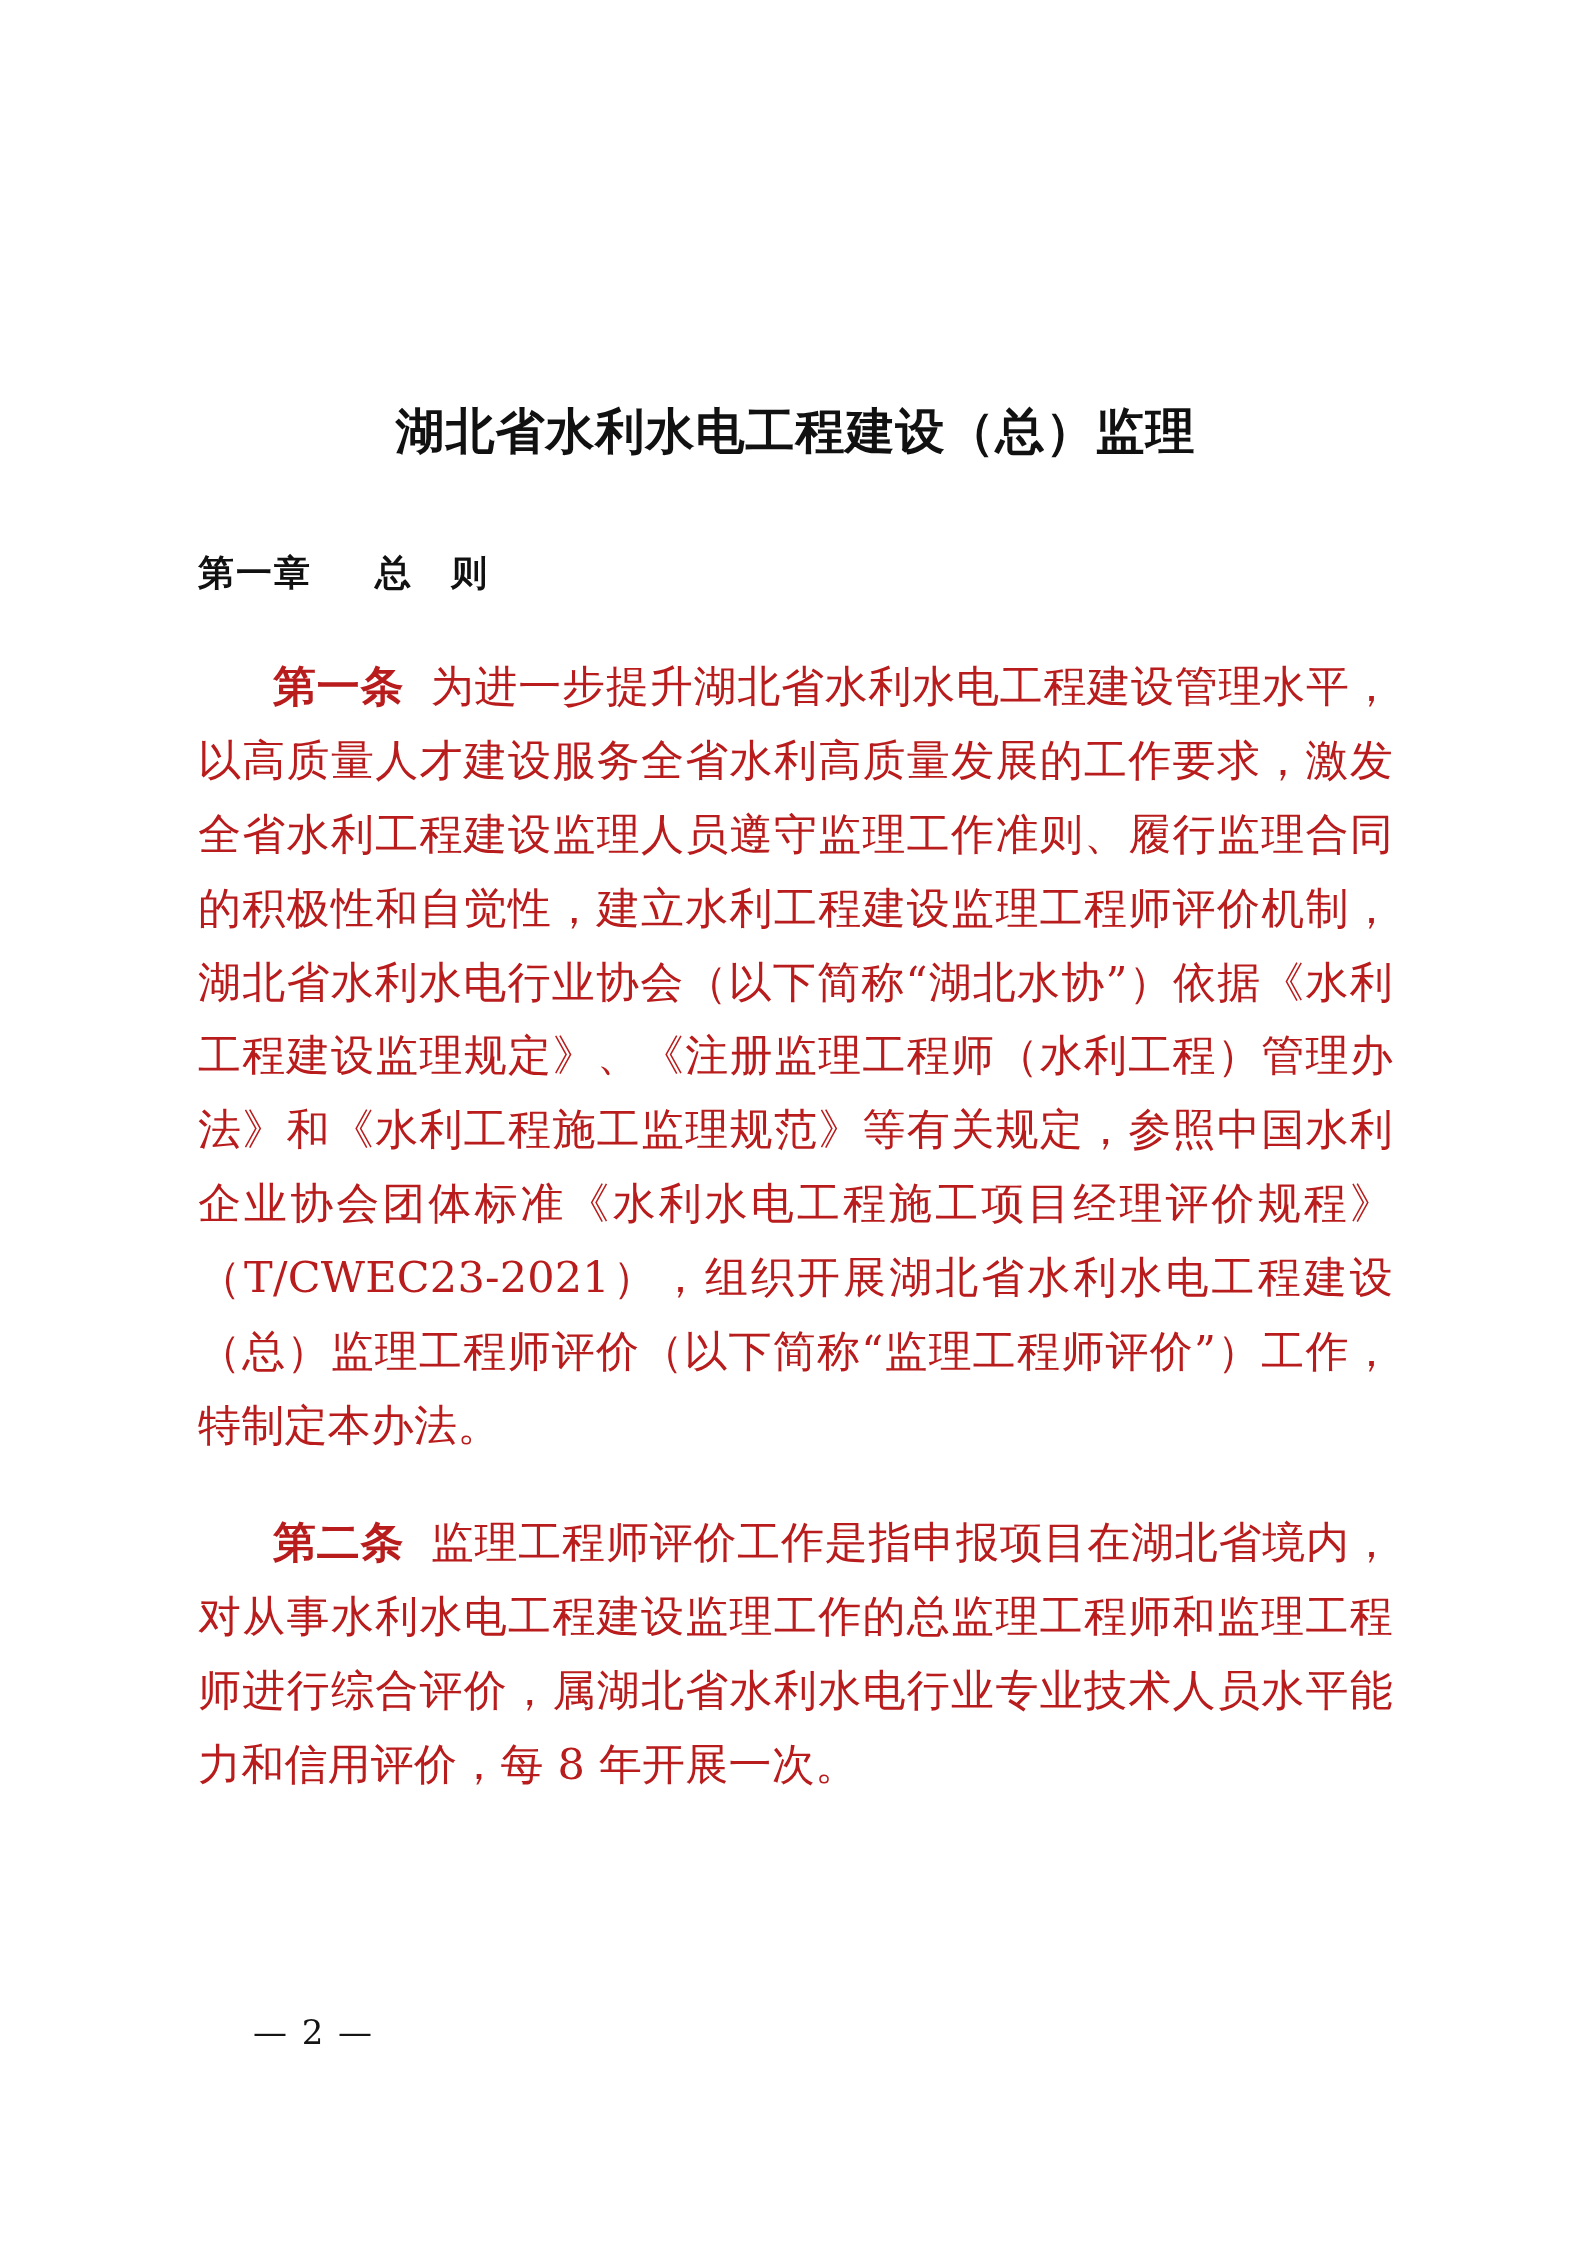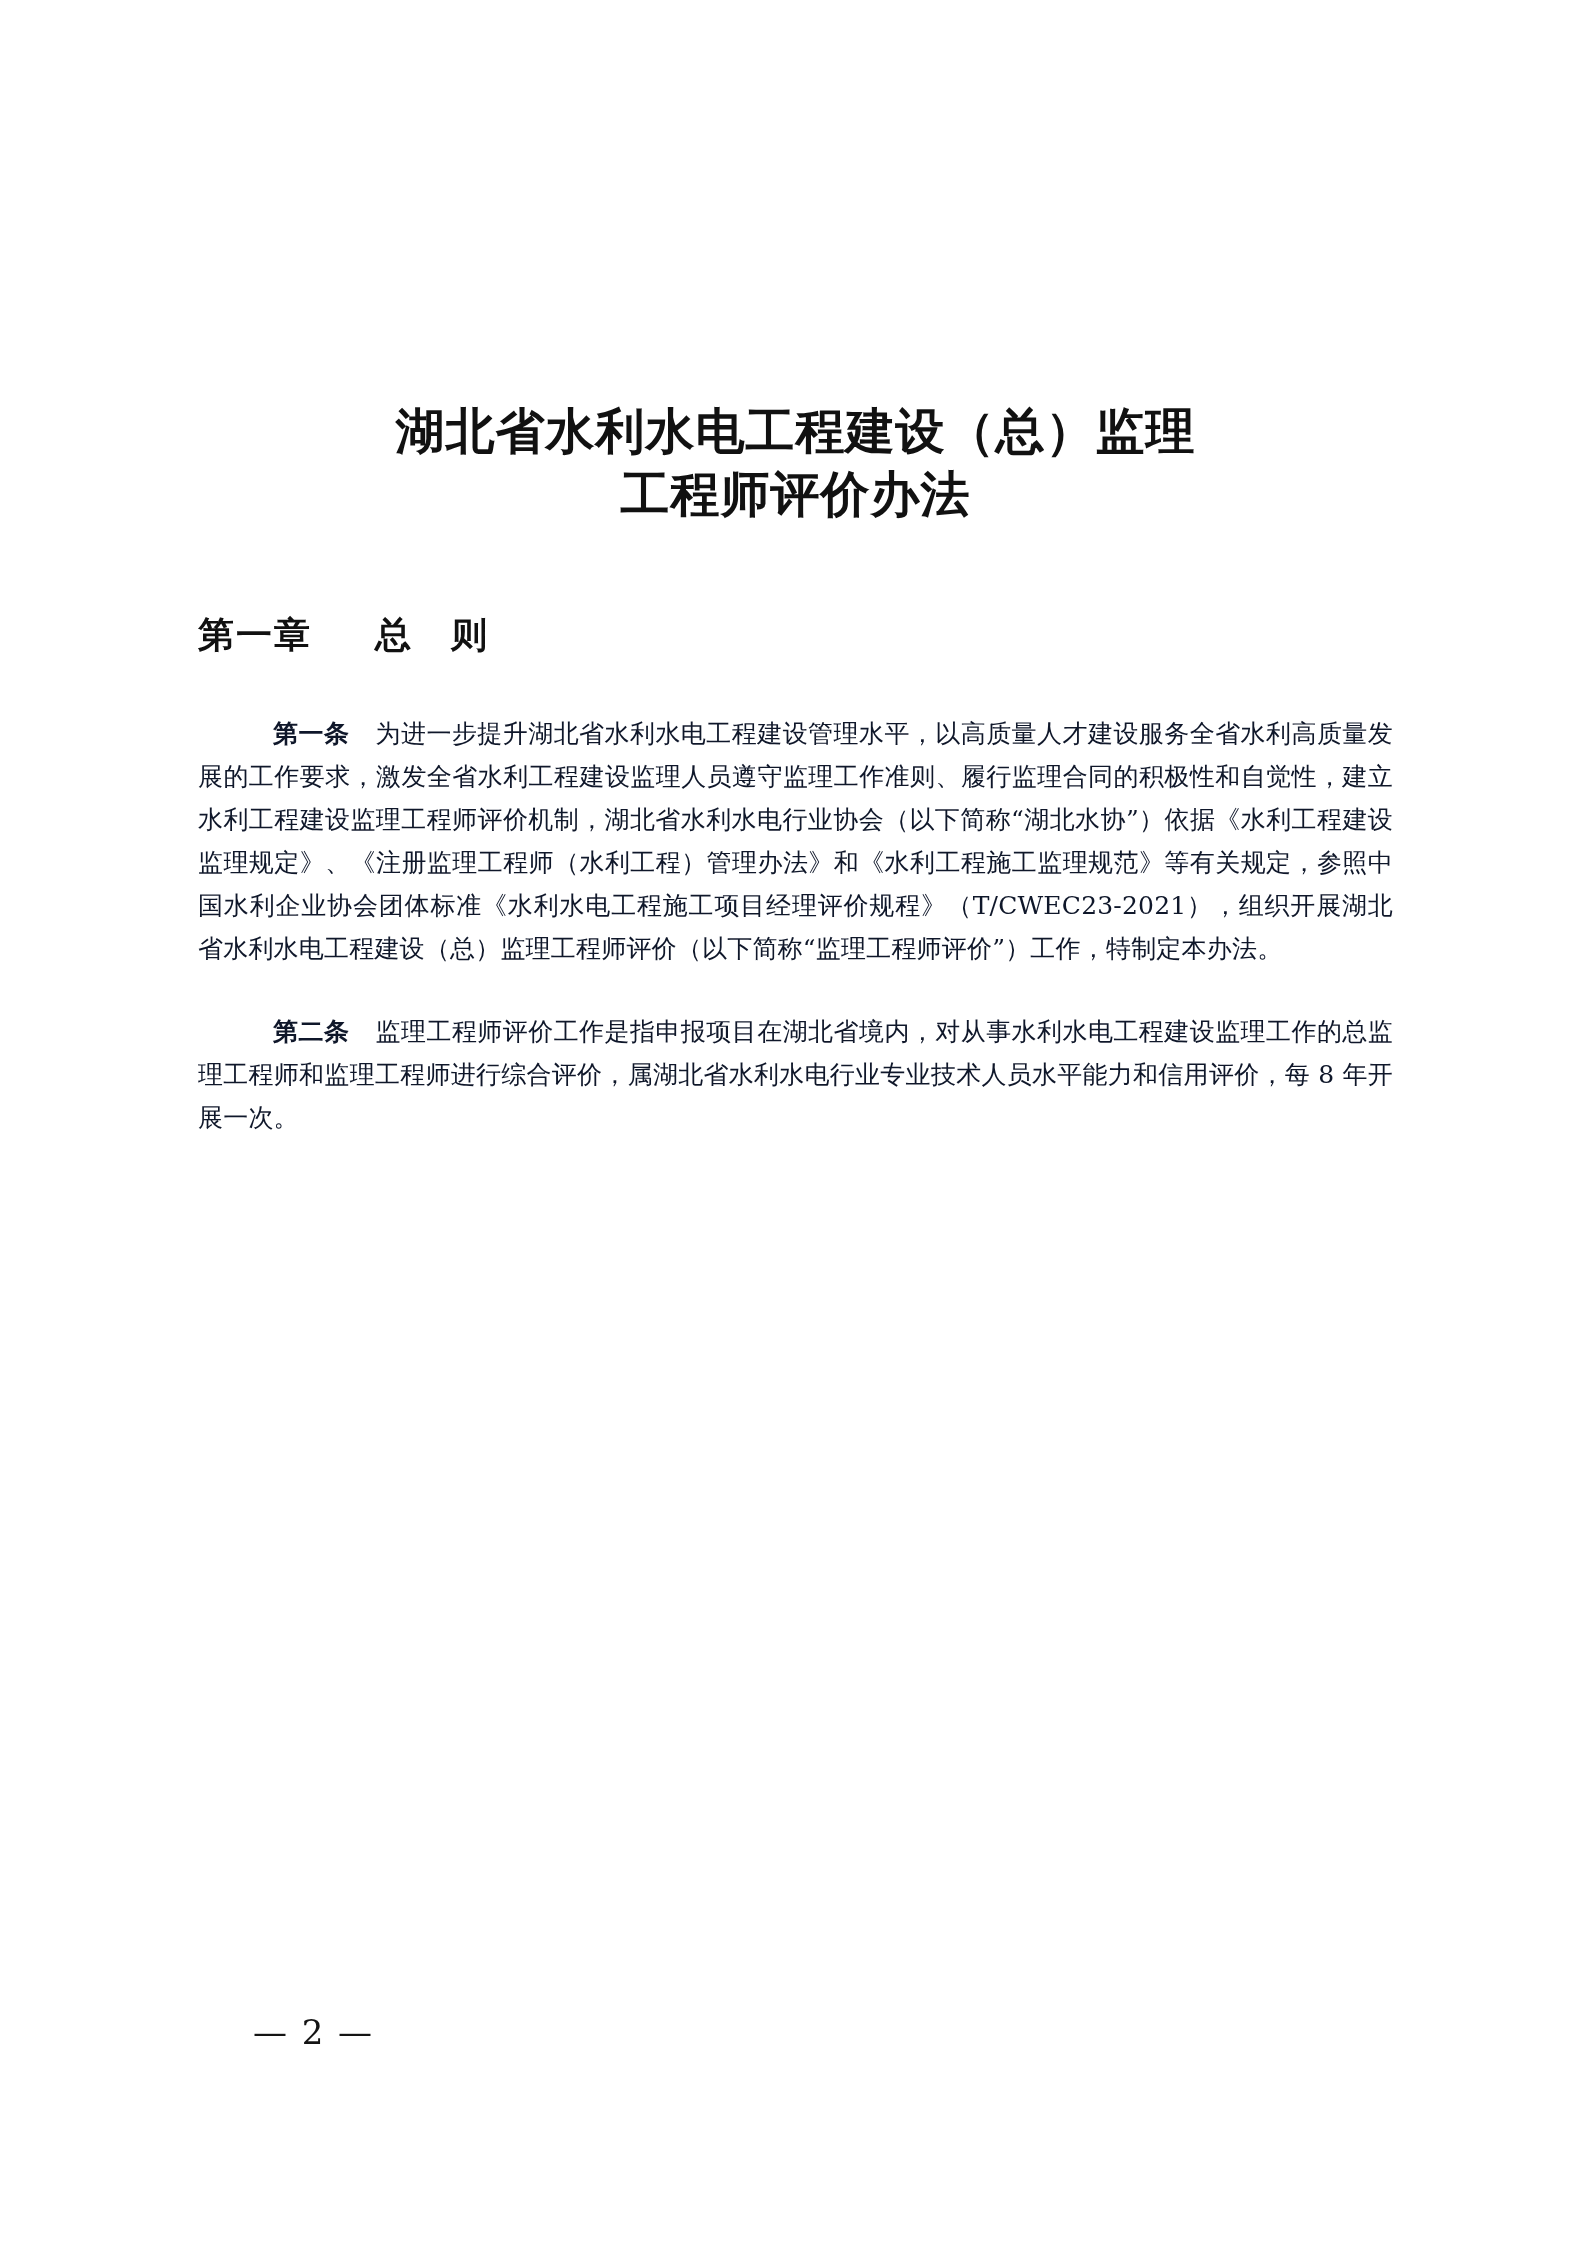--- a/index.html
+++ b/index.html
@@ -49,26 +49,26 @@
     font-weight: bold;
     letter-spacing: 2px;
     color: #111111;
   }
   .chapter-heading .gap {
     display: inline-block;
     width: 34px;
   }
   .para {
     margin-top: 52px;
-    font-size: 25px;
+    font-size: 43px;
     line-height: 1.72;
     text-align: justify;
     text-justify: inter-ideograph;
     text-indent: 75px;
-    color: #0f172a;
+    color: #b91c1c;
     letter-spacing: 0.2px;
   }
   .para.tight {
     margin-top: 40px;
   }
   .para .lead {
     font-weight: bold;
   }
   .para .lead-gap {
     display: inline-block;
@@ -91,21 +91,20 @@
   }
 </style>
 </head>
 <body>
 
 <div class="page">
   <div class="content">
 
     <div class="doc-title">
       <span class="line">湖北省水利水电工程建设（总）监理</span>
-      <span class="line">工程师评价办法</span>
     </div>
 
     <div class="chapter-heading">
       <span>第一章</span>
       <span class="gap"></span>
       <span>总　则</span>
     </div>
 
     <p class="para">
       <span class="lead">第一条</span><span class="lead-gap"></span><span>为进一步提升湖北省水利水电工程建设管理水平，以高质量人才建设服务全省水利高质量发展的工作要求，激发全省水利工程建设监理人员遵守监理工作准则、履行监理合同的积极性和自觉性，建立水利工程建设监理工程师评价机制，湖北省水利水电行业协会（以下简称“湖北水协”）依据《水利工程建设监理规定》、《注册监理工程师（水利工程）管理办法》和《水利工程施工监理规范》等有关规定，参照中国水利企业协会团体标准《水利水电工程施工项目经理评价规程》（T/CWEC23-2021），组织开展湖北省水利水电工程建设（总）监理工程师评价（以下简称“监理工程师评价”）工作，特制定本办法。</span>

